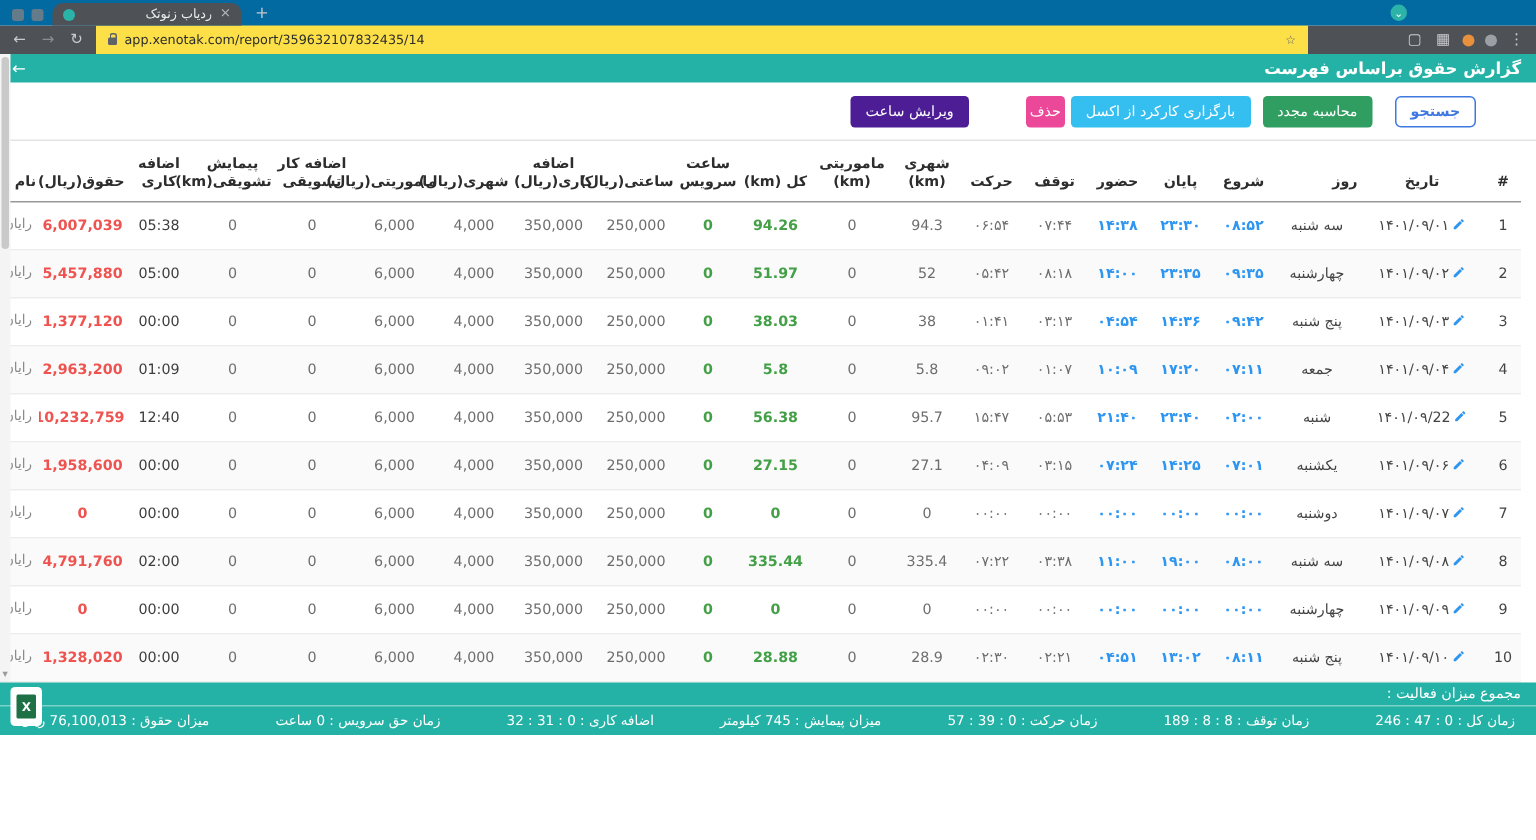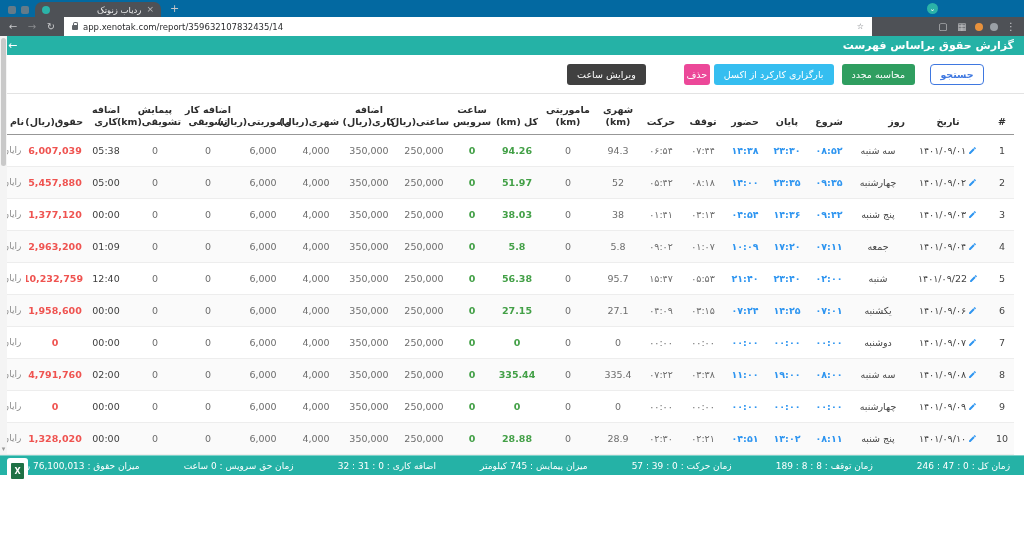--- a/index.html
+++ b/index.html
@@ -16,21 +16,21 @@
   .tab-title{color:#ececec;font-size:8.5px;direction:rtl;flex:1;white-space:nowrap;overflow:hidden;}
   .tab-close{color:#b9babc;font-size:9px;line-height:9px;}
   .newtab{color:#c5c6c8;font-size:11px;line-height:11px;margin:0 9px 3px;}
   .ts-right{position:absolute;right:86px;top:3px;}
   .avatar-chip{width:11px;height:11px;border-radius:50%;background:#2bb3a8;color:#fff;font-size:7px;
        display:flex;align-items:center;justify-content:center;}
 
   .navbar{height:19px;background:#4e5156;display:flex;align-items:center;padding:0 7px;gap:7px;}
   .nav-ico{color:#c9cacc;font-size:10px;line-height:10px;width:12px;text-align:center;}
   .nav-ico.dim{color:#8b8d90;}
-  .urlpill{width:792px;height:13px;background:#ffffff;border-radius:7px;display:flex;align-items:center;
+  .urlpill{width:792px;height:13px;background:#fde047;border-radius:7px;display:flex;align-items:center;
        padding:14px 8px;gap:5px;direction:ltr;}
   .lock{width:6px;height:5px;background:#5f6368;border-radius:1px;position:relative;flex:0 0 auto;margin-top:2px;}
   .lock:before{content:"";position:absolute;top:-3px;left:1px;width:3px;height:3px;
        border:1px solid #5f6368;border-bottom:none;border-radius:2px 2px 0 0;}
   .url-text{font-size:8.5px;color:#2b2c2e;flex:1;white-space:nowrap;overflow:hidden;}
   .pill-ico{color:#5f6368;font-size:8px;}
   .nav-right{display:flex;gap:7px;align-items:center;margin-left:auto;}
   .ext-dot{width:8px;height:8px;border-radius:50%;}
   .ext-orange{background:#e8913c;}
   .ext-avatar{background:#9aa0a6;}
@@ -48,21 +48,21 @@
   .d-from{width:165px;}
   .d-to{width:265px;margin-right:112px;}
   .btn{height:21px;border:none;border-radius:3px;color:#fff;font-size:9.5px;display:flex;align-items:center;
        justify-content:center;padding:0 10px;cursor:pointer;flex:0 0 auto;
        font-family:"DejaVu Sans","Liberation Sans",sans-serif;}
   .b-search{background:#fff;color:#3f78e0;border:1px solid #3f78e0;border-radius:4px;font-weight:bold;
        margin-right:28px;width:54px;}
   .b-recalc{background:#2f9e60;margin-right:15px;}
   .b-upload{background:#35bef0;margin-right:8px;}
   .b-delete{background:#ec4899;margin-right:4px;width:26px;}
-  .b-edit{background:#404040;margin-right:38px;}
+  .b-edit{background:#4c1d95;margin-right:38px;}
 
   .tablewrap{padding:0 10px 0 12px;background:#fff;}
   table{width:100%;border-collapse:collapse;table-layout:fixed;direction:rtl;}
   thead th{font-size:9.5px;font-weight:bold;color:#2d2d2d;vertical-align:bottom;text-align:center;
        padding:3px 1px 6px;line-height:1.25;border-bottom:1px solid #979797;height:31px;}
   tbody td{height:31px;text-align:center;font-size:9.5px;color:#555;border-bottom:1px solid #ededed;
        padding:0 1px;overflow:hidden;}
   tbody tr:nth-child(even){background:#fafafa;}
   .c-num{color:#444;}
   .c-date{color:#444;white-space:nowrap;}
@@ -422,20 +422,23 @@
             <td class="c-area">رایان اندیشه</td>
           </tr>
         </tbody>
     </table>
   </div>
 
   <div class="footer">
     <div class="excel">
       <span class="excel-inner">X</span>
     </div>
+    <div class="f-top">
+      <span>مجموع میزان فعالیت :</span>
+    </div>
     <div class="f-stats">
         <span>زمان کل : 0 : 47 : 246</span>
         <span>زمان توقف : 8 : 8 : 189</span>
         <span>زمان حرکت : 0 : 39 : 57</span>
         <span>میزان پیمایش : 745 کیلومتر</span>
         <span>اضافه کاری : 0 : 31 : 32</span>
         <span>زمان حق سرویس : 0 ساعت</span>
         <span>میزان حقوق : 76,100,013 ریال</span>
       </div>
   </div>

